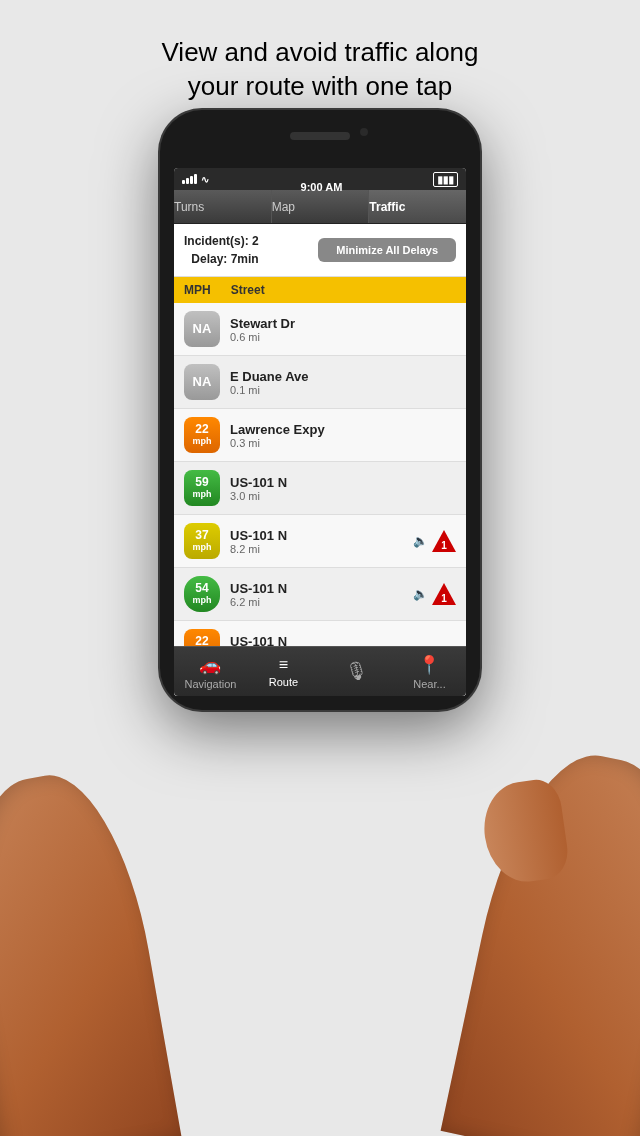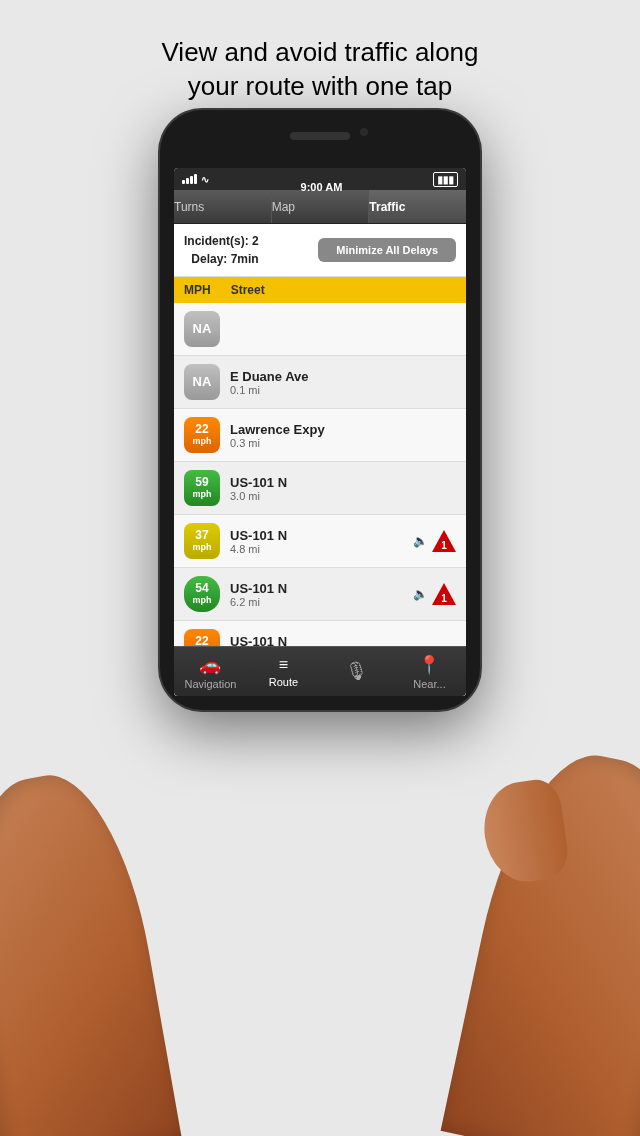--- a/index.html
+++ b/index.html
@@ -292,20 +292,24 @@
     </div>
 
     <div class="col-header">
       <div class="col-header-mph">MPH</div>
       <div class="col-header-street">Street</div>
     </div>
 
     <div class="traffic-list" id="traffic-list">
         <div class="traffic-row">
       <div class="speed-badge speed-na" style="background:linear-gradient(to bottom, #c0c0c0, #999); color:#fff; font-size:13px; font-weight:700; width:36px; height:36px; border-radius:8px; display:flex; align-items:center; justify-content:center;">NA</div>
+      <div class="street-info">
+        <div class="street-name">Stewart Dr</div>
+        <div class="street-dist">0.6 mi</div>
+      </div>
       <div class="row-right">
         
         
       </div>
     </div>
         <div class="traffic-row">
       <div class="speed-badge speed-na" style="background:linear-gradient(to bottom, #c0c0c0, #999); color:#fff; font-size:13px; font-weight:700; width:36px; height:36px; border-radius:8px; display:flex; align-items:center; justify-content:center;">NA</div>
       <div class="street-info">
         <div class="street-name">E Duane Ave</div>
         <div class="street-dist">0.1 mi</div>
@@ -343,21 +347,21 @@
         
       </div>
     </div>
         <div class="traffic-row">
       <div class="speed-badge" style="background:linear-gradient(to bottom, #ddcc00, #bbaa00); color:#fff;">
         <span class="speed-num">37</span>
         <span class="speed-unit">mph</span>
       </div>
       <div class="street-info">
         <div class="street-name">US-101 N</div>
-        <div class="street-dist">4.8 mi</div>
+        <div class="street-dist">8.2 mi</div>
       </div>
       <div class="row-right">
         <span class="speaker-icon">🔈</span>
         <div class="alert-badge">
         <div class="alert-triangle"></div>
         <span class="alert-num">1</span>
       </div>
       </div>
     </div>
         <div class="traffic-row">

